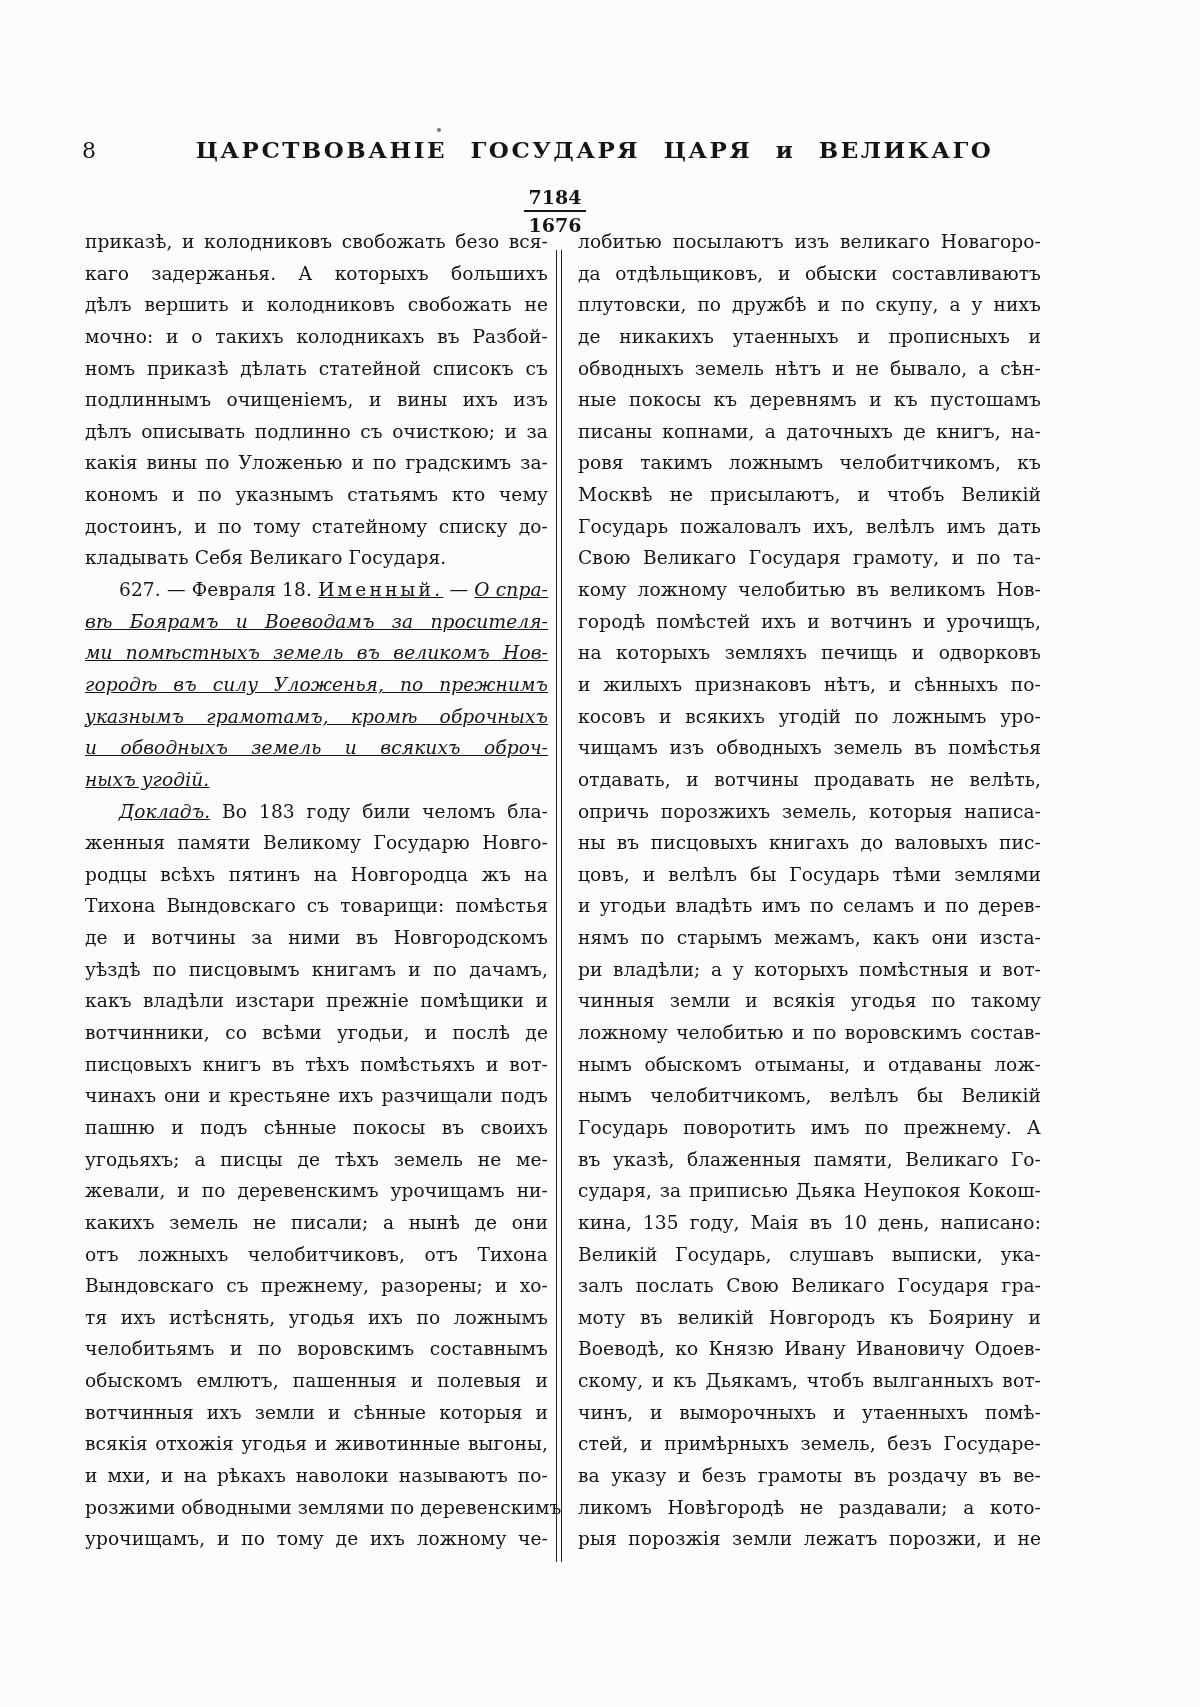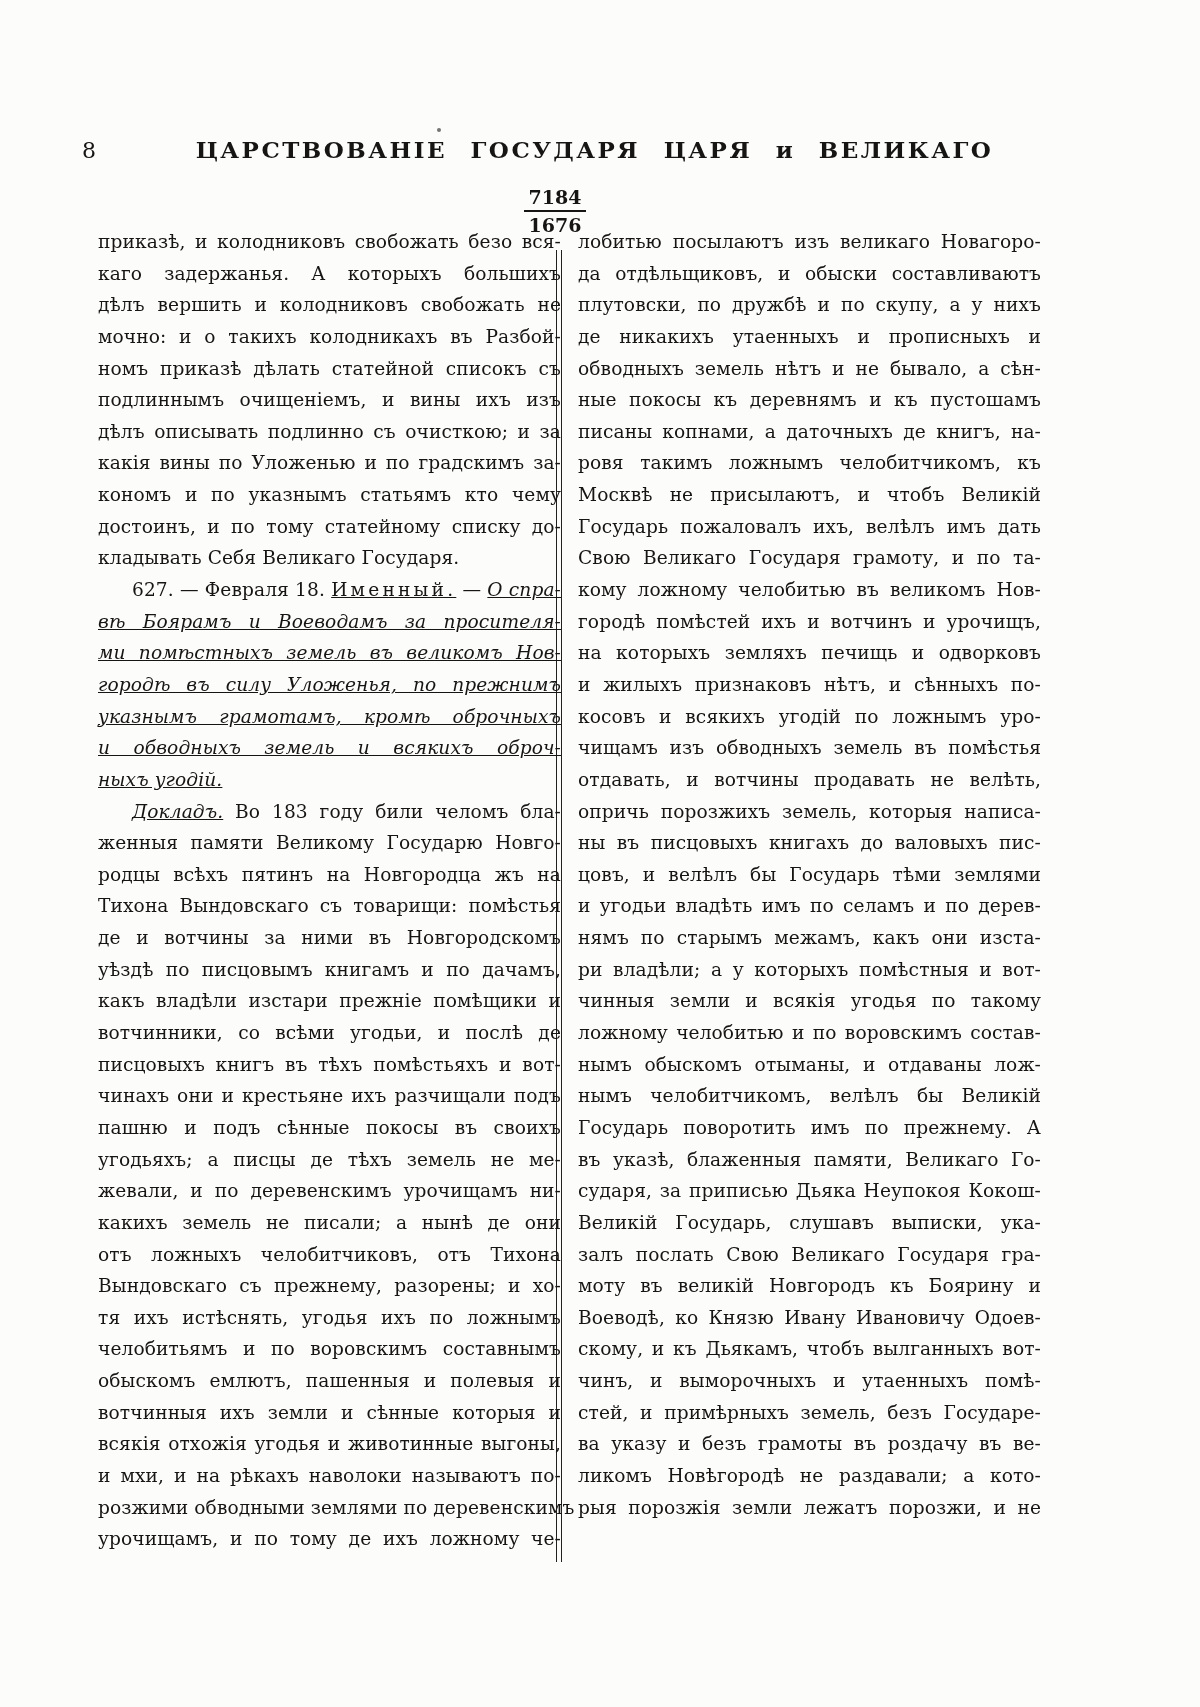--- a/index.html
+++ b/index.html
@@ -31,21 +31,21 @@
   }
   .fraction .bar {
     width:62px; margin:0 auto;
     border-top:2.2px solid #171513;
     height:0;
   }
   .col {
     position:absolute; top:226px;
     width:463px;
   }
-  .col-left  { left:98px;  }
+  .col-left  { left:85px;  }
   .col-right { left:578px; }
   .divider {
     position:absolute; left:556px; top:250px;
     height:1312px; width:4px;
     border-left:1.6px solid #22201e;
     border-right:1.6px solid #22201e;
   }
   .line {
     height:31.65px; line-height:31.65px;
     font-size:18.6px;
@@ -152,20 +152,21 @@
       <div class="line"><span class="s-r">и угодьи владѣть имъ по селамъ и по дерев-</span></div>
       <div class="line"><span class="s-r">нямъ по старымъ межамъ, какъ они изста-</span></div>
       <div class="line"><span class="s-r">ри владѣли; а у которыхъ помѣстныя и вот-</span></div>
       <div class="line"><span class="s-r">чинныя земли и всякія угодья по такому</span></div>
       <div class="line"><span class="s-r">ложному челобитью и по воровскимъ состав-</span></div>
       <div class="line"><span class="s-r">нымъ обыскомъ отыманы, и отдаваны лож-</span></div>
       <div class="line"><span class="s-r">нымъ челобитчикомъ, велѣлъ бы Великій</span></div>
       <div class="line"><span class="s-r">Государь поворотить имъ по прежнему. А</span></div>
       <div class="line"><span class="s-r">въ указѣ, блаженныя памяти, Великаго Го-</span></div>
       <div class="line"><span class="s-r">сударя, за приписью Дьяка Неупокоя Кокош-</span></div>
+      <div class="line"><span class="s-r">кина, 135 году, Маія въ 10 день, написано:</span></div>
       <div class="line"><span class="s-r">Великій Государь, слушавъ выписки, ука-</span></div>
       <div class="line"><span class="s-r">залъ послать Свою Великаго Государя гра-</span></div>
       <div class="line"><span class="s-r">моту въ великій Новгородъ къ Боярину и</span></div>
       <div class="line"><span class="s-r">Воеводѣ, ко Князю Ивану Ивановичу Одоев-</span></div>
       <div class="line"><span class="s-r">скому, и къ Дьякамъ, чтобъ вылганныхъ вот-</span></div>
       <div class="line"><span class="s-r">чинъ, и выморочныхъ и утаенныхъ помѣ-</span></div>
       <div class="line"><span class="s-r">стей, и примѣрныхъ земель, безъ Государе-</span></div>
       <div class="line"><span class="s-r">ва указу и безъ грамоты въ роздачу въ ве-</span></div>
       <div class="line"><span class="s-r">ликомъ Новѣгородѣ не раздавали; а кото-</span></div>
       <div class="line"><span class="s-r">рыя порозжія земли лежатъ порозжи, и не</span></div>

